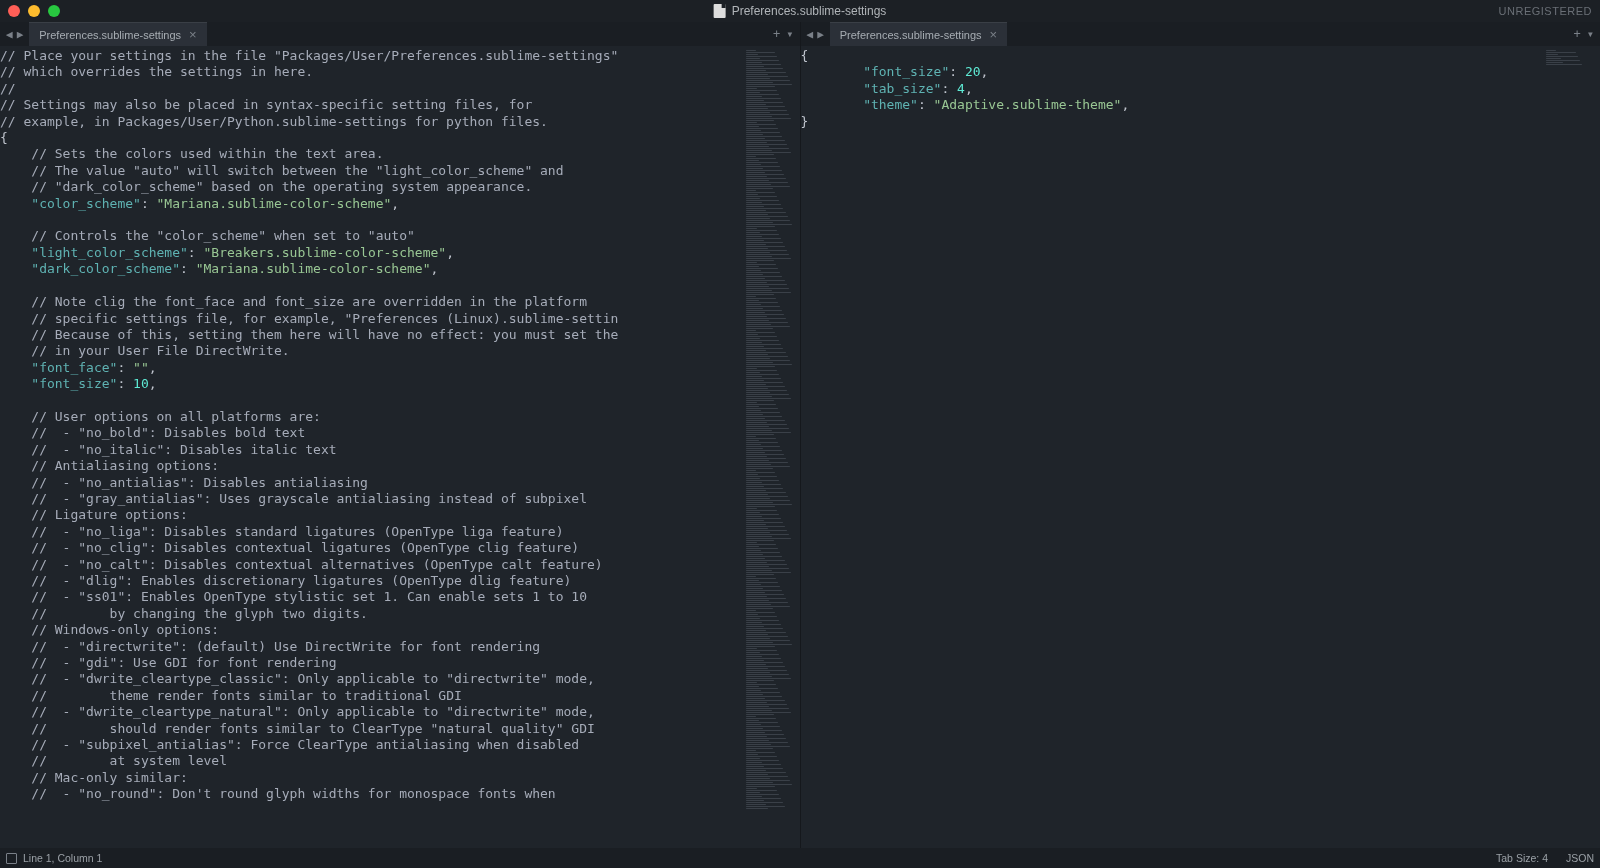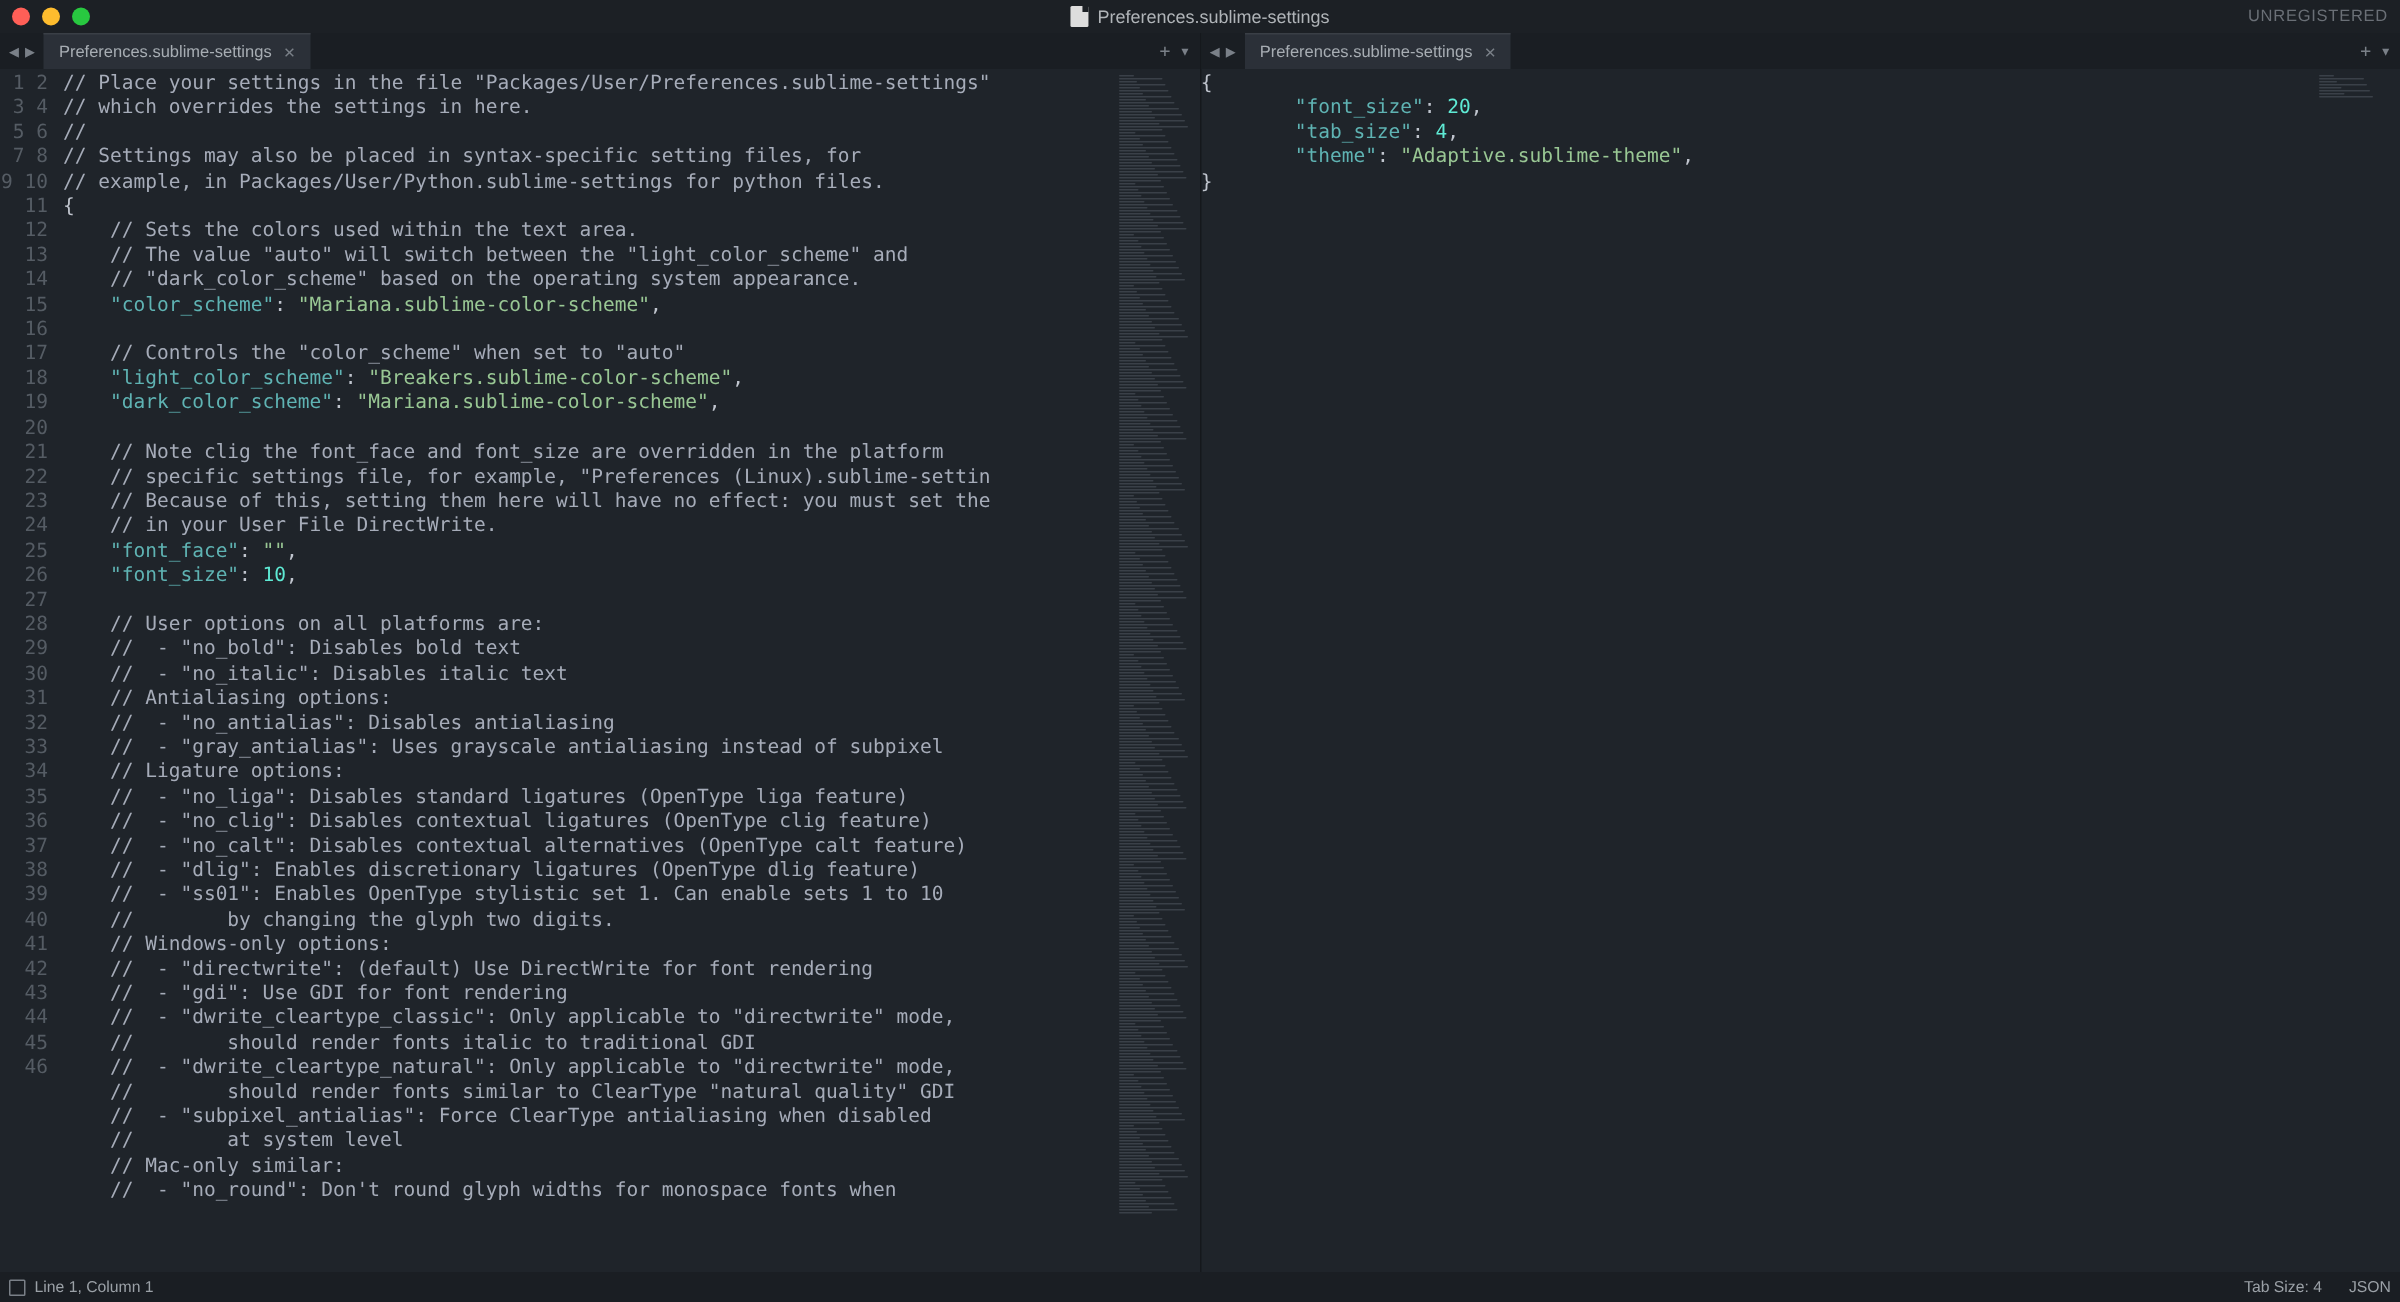--- a/index.html
+++ b/index.html
@@ -85,67 +85,20 @@
       <div class="tab">
         <span>Preferences.sublime-settings</span>
         <span class="close">×</span>
       </div>
       <div class="tab-actions">
         <span>+</span>
         <span>▾</span>
       </div>
     </div>
     <div class="editor">
-      <div class="gutter" id="gutter-left">1
-2
-3
-4
-5
-6
-7
-8
-9
-10
-11
-12
-13
-14
-15
-16
-17
-18
-19
-20
-21
-22
-23
-24
-25
-26
-27
-28
-29
-30
-31
-32
-33
-34
-35
-36
-37
-38
-39
-40
-41
-42
-43
-44
-45
-46
-</div>
       <div class="code" id="code-left"><span class="cm">// Place your settings in the file "Packages/User/Preferences.sublime-settings"</span>
 <span class="cm">// which overrides the settings in here.</span>
 <span class="cm">//</span>
 <span class="cm">// Settings may also be placed in syntax-specific setting files, for</span>
 <span class="cm">// example, in Packages/User/Python.sublime-settings for python files.</span>
 <span class="pn">{</span>
     <span class="cm">// Sets the colors used within the text area.</span>
     <span class="cm">// The value "auto" will switch between the "light_color_scheme" and</span>
     <span class="cm">// "dark_color_scheme" based on the operating system appearance.</span>
     <span class="kb">"color_scheme"</span><span class="pn">: </span><span class="st">"Mariana.sublime-color-scheme"</span><span class="pn">,</span>
@@ -171,21 +124,21 @@
     <span class="cm">//  - "no_liga": Disables standard ligatures (OpenType liga feature)</span>
     <span class="cm">//  - "no_clig": Disables contextual ligatures (OpenType clig feature)</span>
     <span class="cm">//  - "no_calt": Disables contextual alternatives (OpenType calt feature)</span>
     <span class="cm">//  - "dlig": Enables discretionary ligatures (OpenType dlig feature)</span>
     <span class="cm">//  - "ss01": Enables OpenType stylistic set 1. Can enable sets 1 to 10</span>
     <span class="cm">//        by changing the glyph two digits.</span>
     <span class="cm">// Windows-only options:</span>
     <span class="cm">//  - "directwrite": (default) Use DirectWrite for font rendering</span>
     <span class="cm">//  - "gdi": Use GDI for font rendering</span>
     <span class="cm">//  - "dwrite_cleartype_classic": Only applicable to "directwrite" mode,</span>
-    <span class="cm">//        should render fonts italic to traditional GDI</span>
+    <span class="cm">//        theme render fonts similar to traditional GDI</span>
     <span class="cm">//  - "dwrite_cleartype_natural": Only applicable to "directwrite" mode,</span>
     <span class="cm">//        should render fonts similar to ClearType "natural quality" GDI</span>
     <span class="cm">//  - "subpixel_antialias": Force ClearType antialiasing when disabled</span>
     <span class="cm">//        at system level</span>
     <span class="cm">// Mac-only similar:</span>
     <span class="cm">//  - "no_round": Don't round glyph widths for monospace fonts when</span>
 </div>
       <div class="minimap" id="minimap-left">
           <div class="mm-line" style="width:20%"></div>
           <div class="mm-line" style="width:57%"></div>

